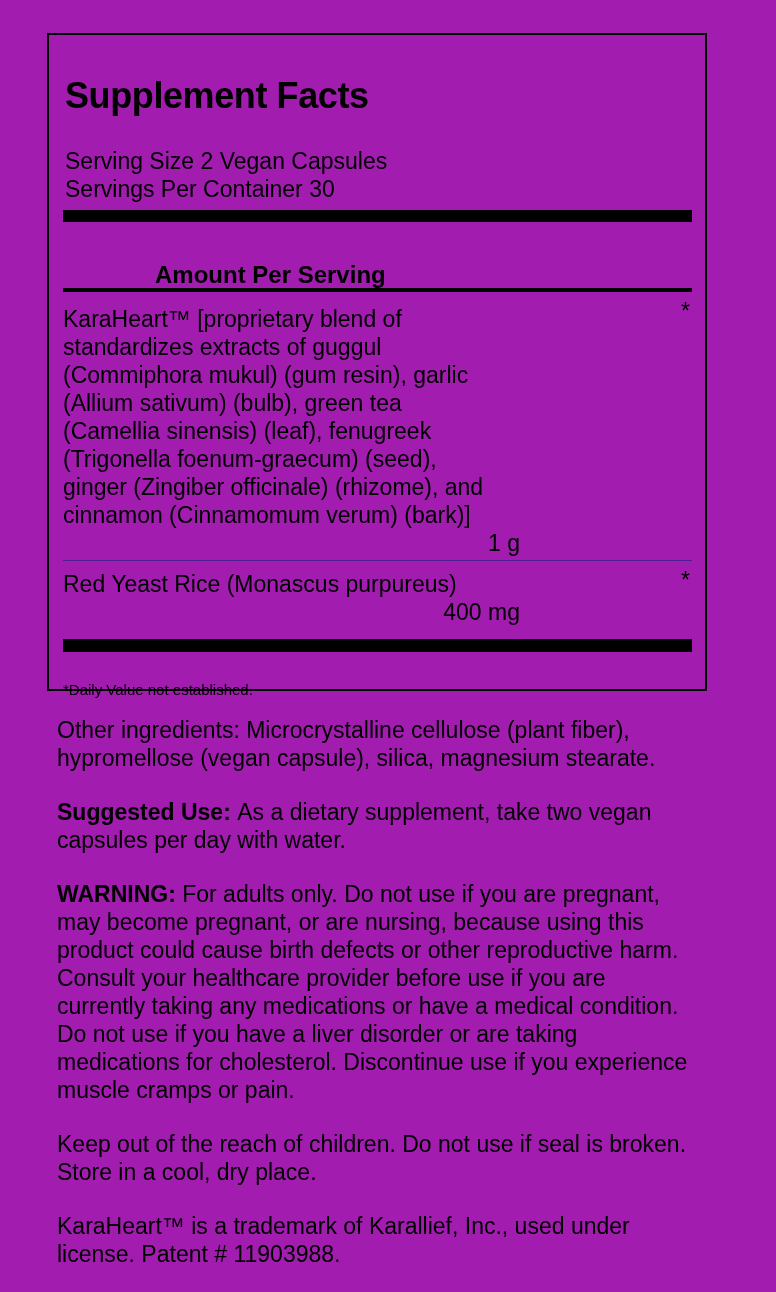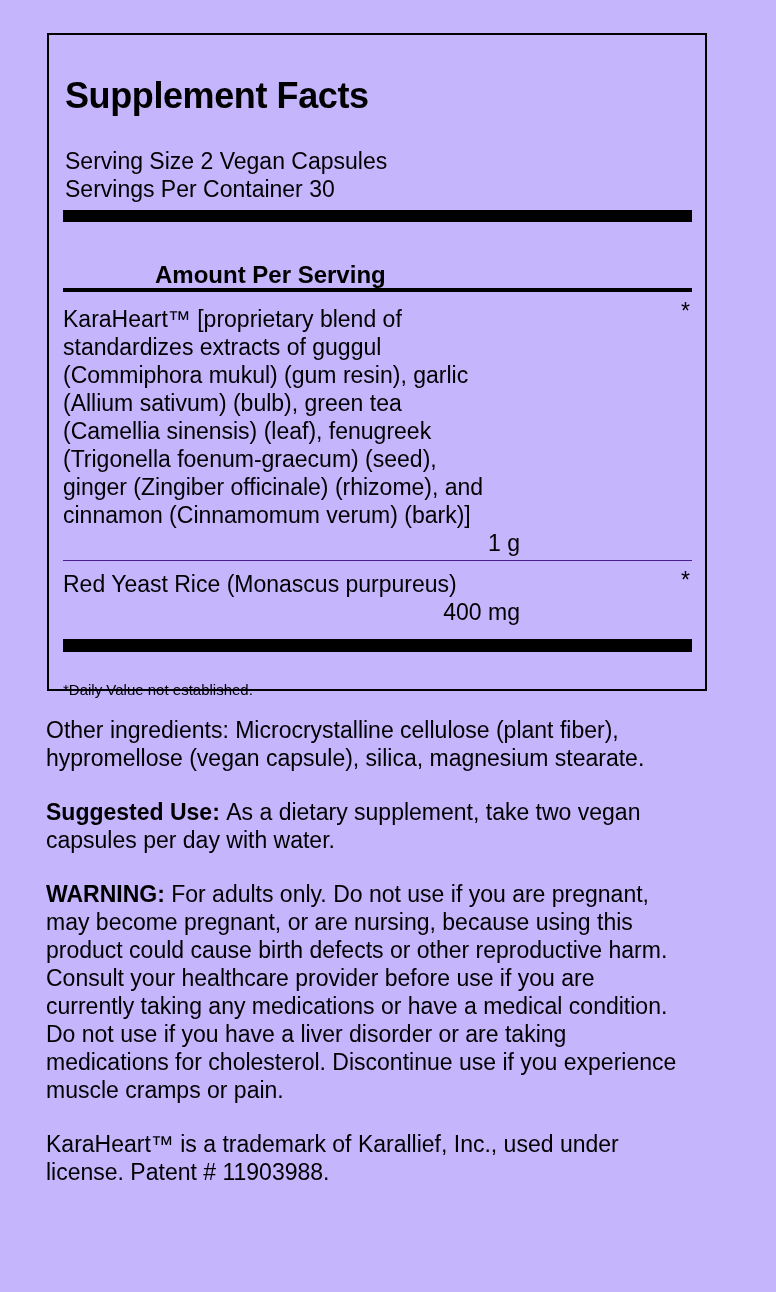--- a/index.html
+++ b/index.html
@@ -1,21 +1,21 @@
 <!DOCTYPE html>
 <html><head>
 <meta charset="utf-8">
 <style>
   html, body { margin: 0; padding: 0; }
   body { background: #ffffff; }
   .page {
     position: relative;
     width: 776px;
     height: 1292px;
-    background: #c4b5fd;
+    background: #a21caf;
     color: #000000;
     font-family: "Liberation Sans", sans-serif;
     overflow: hidden;
   }
 
   
   .facts-box {
     position: absolute;
     left: 47px;
     top: 33px;
@@ -67,21 +67,21 @@
   .footnote { margin-top: 24px; font-size: 15px; line-height: 28px; }
 
   
   .info {
     position: absolute;
     left: 46px;
     top: 690px;
     width: 706px;
   }
   .info-para {
-    margin: 26px 0 0 0;
+    margin: 26px 0 0 11px;
     font-size: 23px;
     line-height: 28px;
   }
   .info-para b { font-weight: bold; }
   .info-para .para-text { white-space: pre-line; }
 </style>
 </head>
 <body>
 
 <div class="page">
@@ -132,18 +132,20 @@
 
   <p class="info-para"><b class="para-lead">WARNING: </b><span class="para-text">For adults only. Do not use if you are pregnant,
 may become pregnant, or are nursing, because using this
 product could cause birth defects or other reproductive harm.
 Consult your healthcare provider before use if you are
 currently taking any medications or have a medical condition.
 Do not use if you have a liver disorder or are taking
 medications for cholesterol. Discontinue use if you experience
 muscle cramps or pain.</span></p>
 
+  <p class="info-para"><b class="para-lead"></b><span class="para-text">Keep out of the reach of children. Do not use if seal is broken.
+Store in a cool, dry place.</span></p>
 
   <p class="info-para"><b class="para-lead"></b><span class="para-text">KaraHeart™ is a trademark of Karallief, Inc., used under
 license. Patent # 11903988.</span></p>
 </section>
 
 </div>
 
 </body></html>

